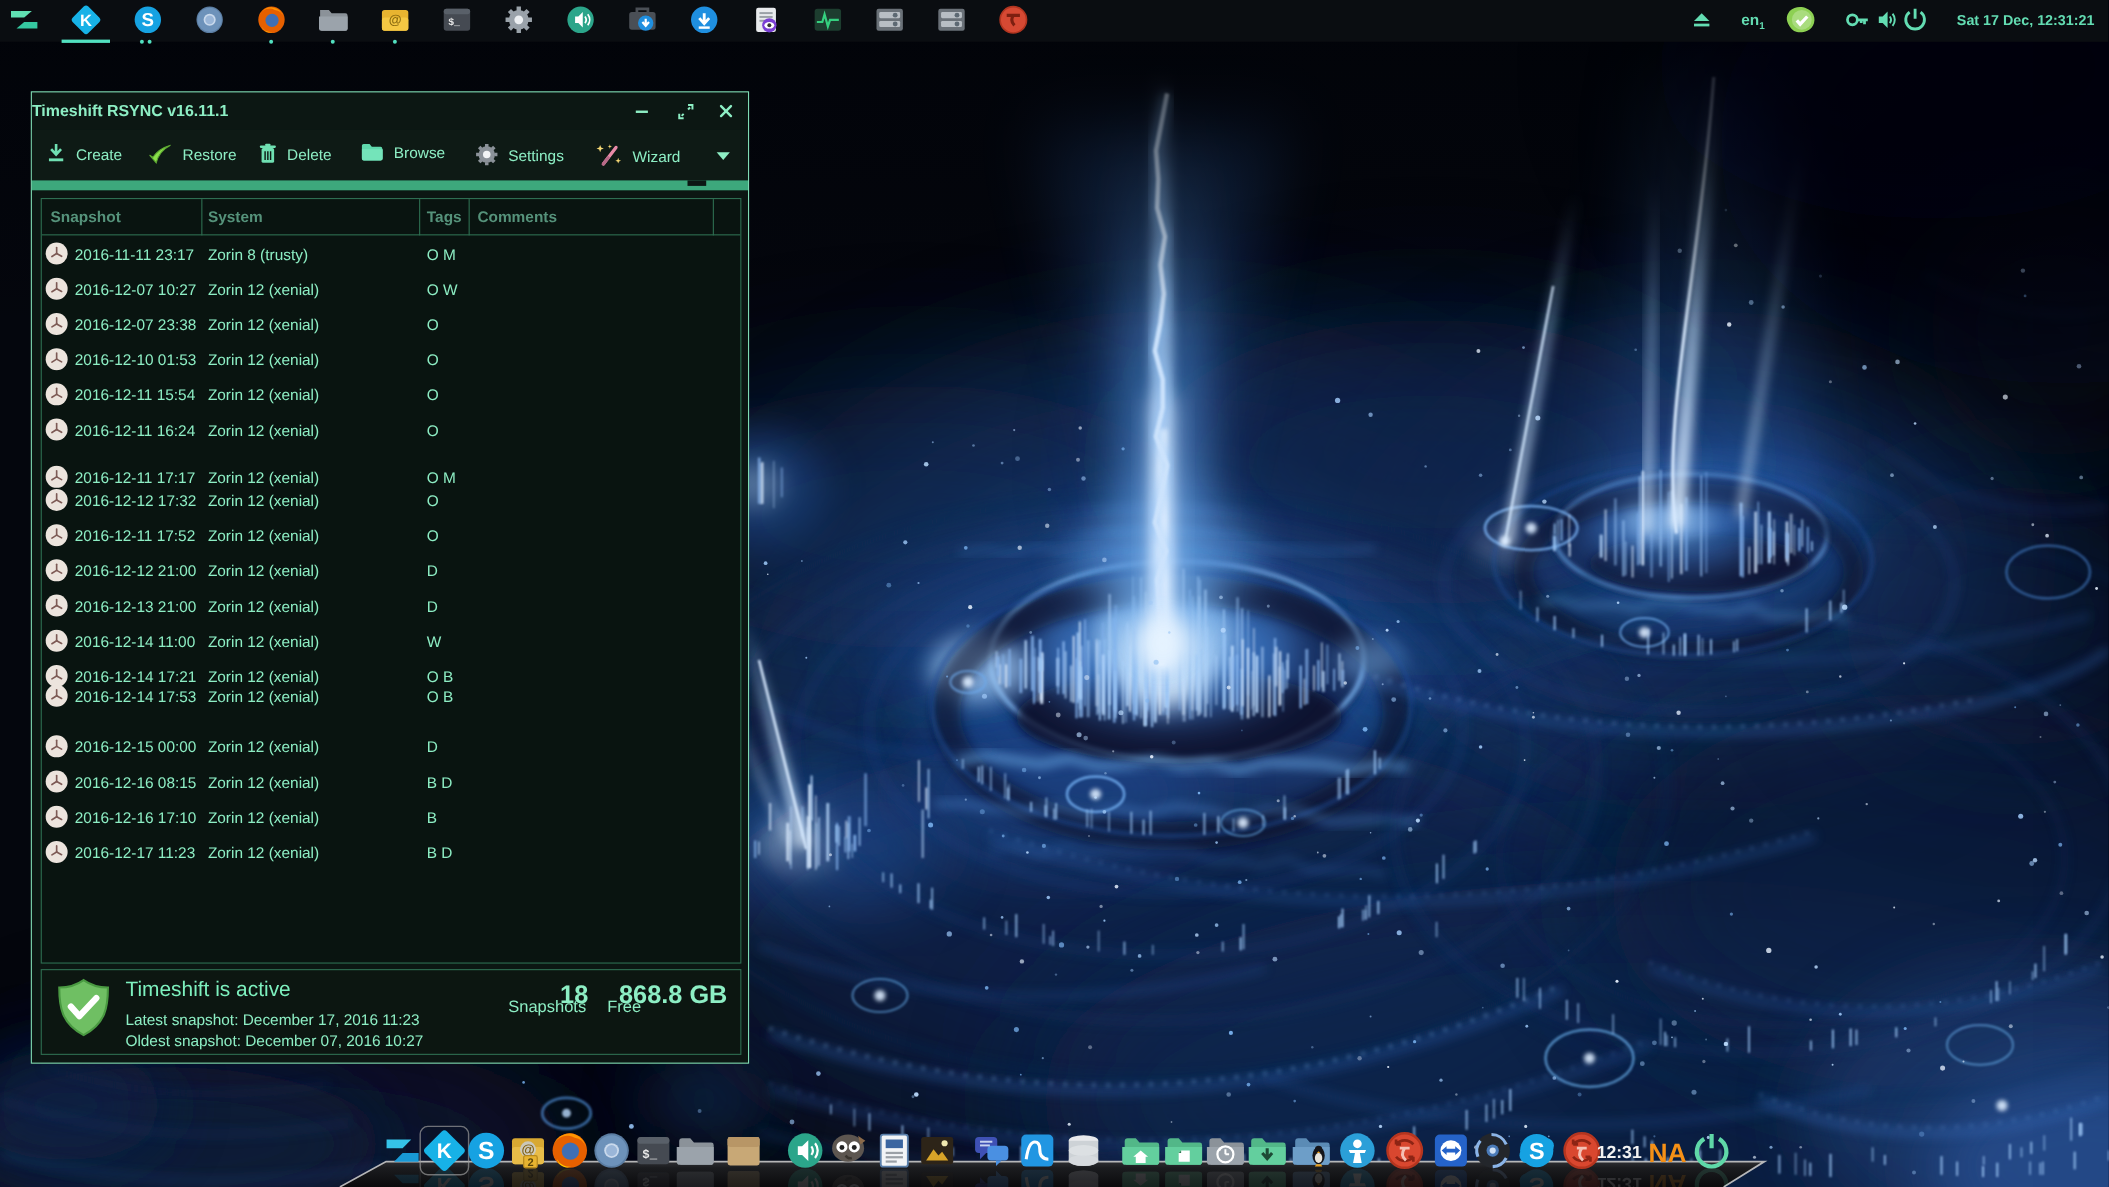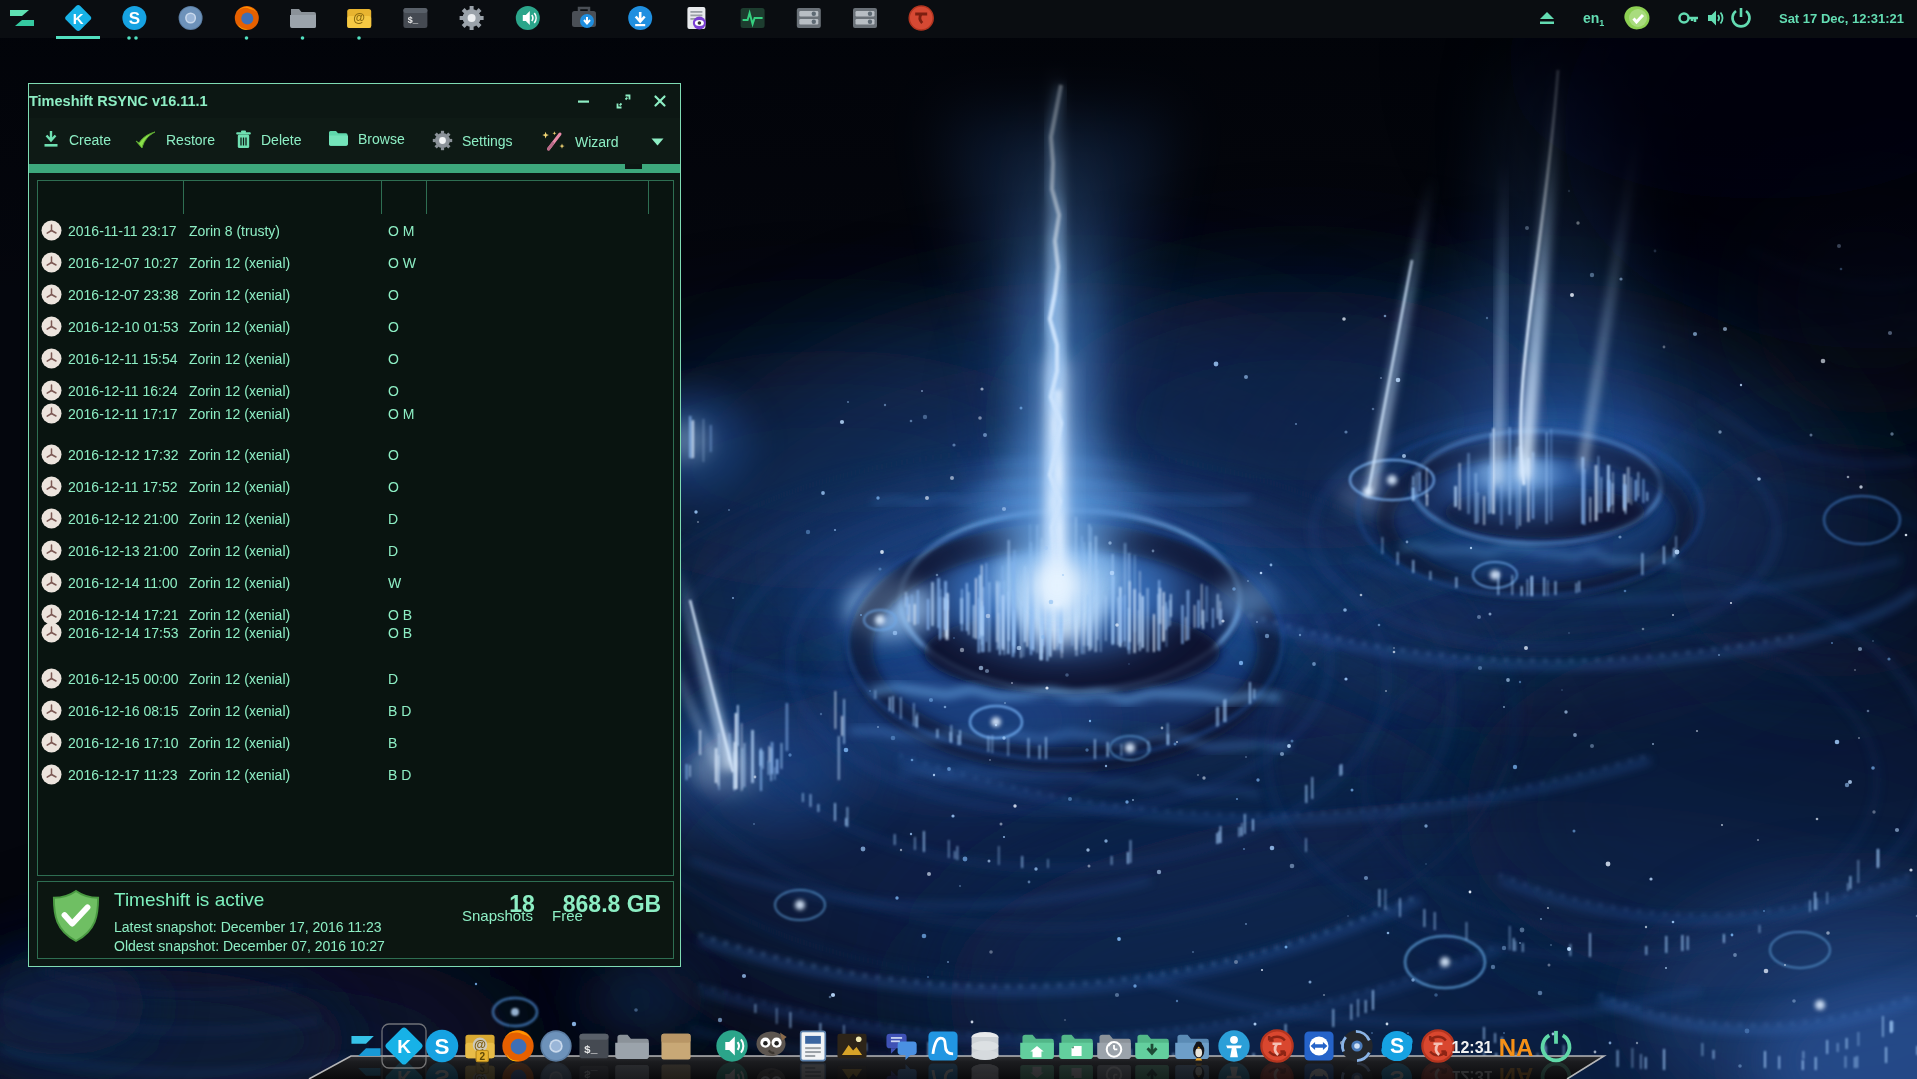--- a/index.html
+++ b/index.html
@@ -1431,20 +1431,26 @@
           <span>Wizard</span>
         </div>
     <svg class="caret" width="13" height="9" viewBox="0 0 13 9">
           <path d="M0.5,1.5 h12 l-6,7 z" fill="#8deec4"></path>
         </svg>
   </div>
   <div class="gbar">
         <div class="notch"></div>
       </div>
   <div class="tframe">
+    <div class="thead">
+      <span style="left:8px">Snapshot</span>
+      <span style="left:151px">System</span>
+      <span style="left:350px">Tags</span>
+      <span style="left:396px">Comments</span>
+    </div>
     <div class="vsep" style="left:145px"></div>
     <div class="vsep" style="left:343px"></div>
     <div class="vsep" style="left:388px"></div>
     <div class="vsep" style="left:610px"></div>
     <div class="trow" style="top:34px">
           <svg width="21" height="21" viewBox="0 0 21 21" style="position:absolute;left:3px;top:5px">
             <circle cx="10.5" cy="10.5" r="10" fill="#ece4dd"></circle>
             <g stroke="#7d5a55" stroke-width="1.5" stroke-linecap="round">
               <line x1="10.5" y1="10.5" x2="10.5" y2="5"></line>
               <line x1="10.5" y1="10.5" x2="15" y2="13"></line>
@@ -1513,21 +1519,21 @@
             <g stroke="#7d5a55" stroke-width="1.5" stroke-linecap="round">
               <line x1="10.5" y1="10.5" x2="10.5" y2="5"></line>
               <line x1="10.5" y1="10.5" x2="15" y2="13"></line>
               <line x1="10.5" y1="10.5" x2="6.2" y2="13.2"></line>
             </g>
           </svg>
           <span class="c1">2016-12-11 16:24</span>
           <span class="c2">Zorin 12 (xenial)</span>
           <span class="c3">O</span>
         </div>
-<div class="trow" style="top:217px">
+<div class="trow" style="top:237px">
           <svg width="21" height="21" viewBox="0 0 21 21" style="position:absolute;left:3px;top:5px">
             <circle cx="10.5" cy="10.5" r="10" fill="#ece4dd"></circle>
             <g stroke="#7d5a55" stroke-width="1.5" stroke-linecap="round">
               <line x1="10.5" y1="10.5" x2="10.5" y2="5"></line>
               <line x1="10.5" y1="10.5" x2="15" y2="13"></line>
               <line x1="10.5" y1="10.5" x2="6.2" y2="13.2"></line>
             </g>
           </svg>
           <span class="c1">2016-12-11 17:17</span>
           <span class="c2">Zorin 12 (xenial)</span>

